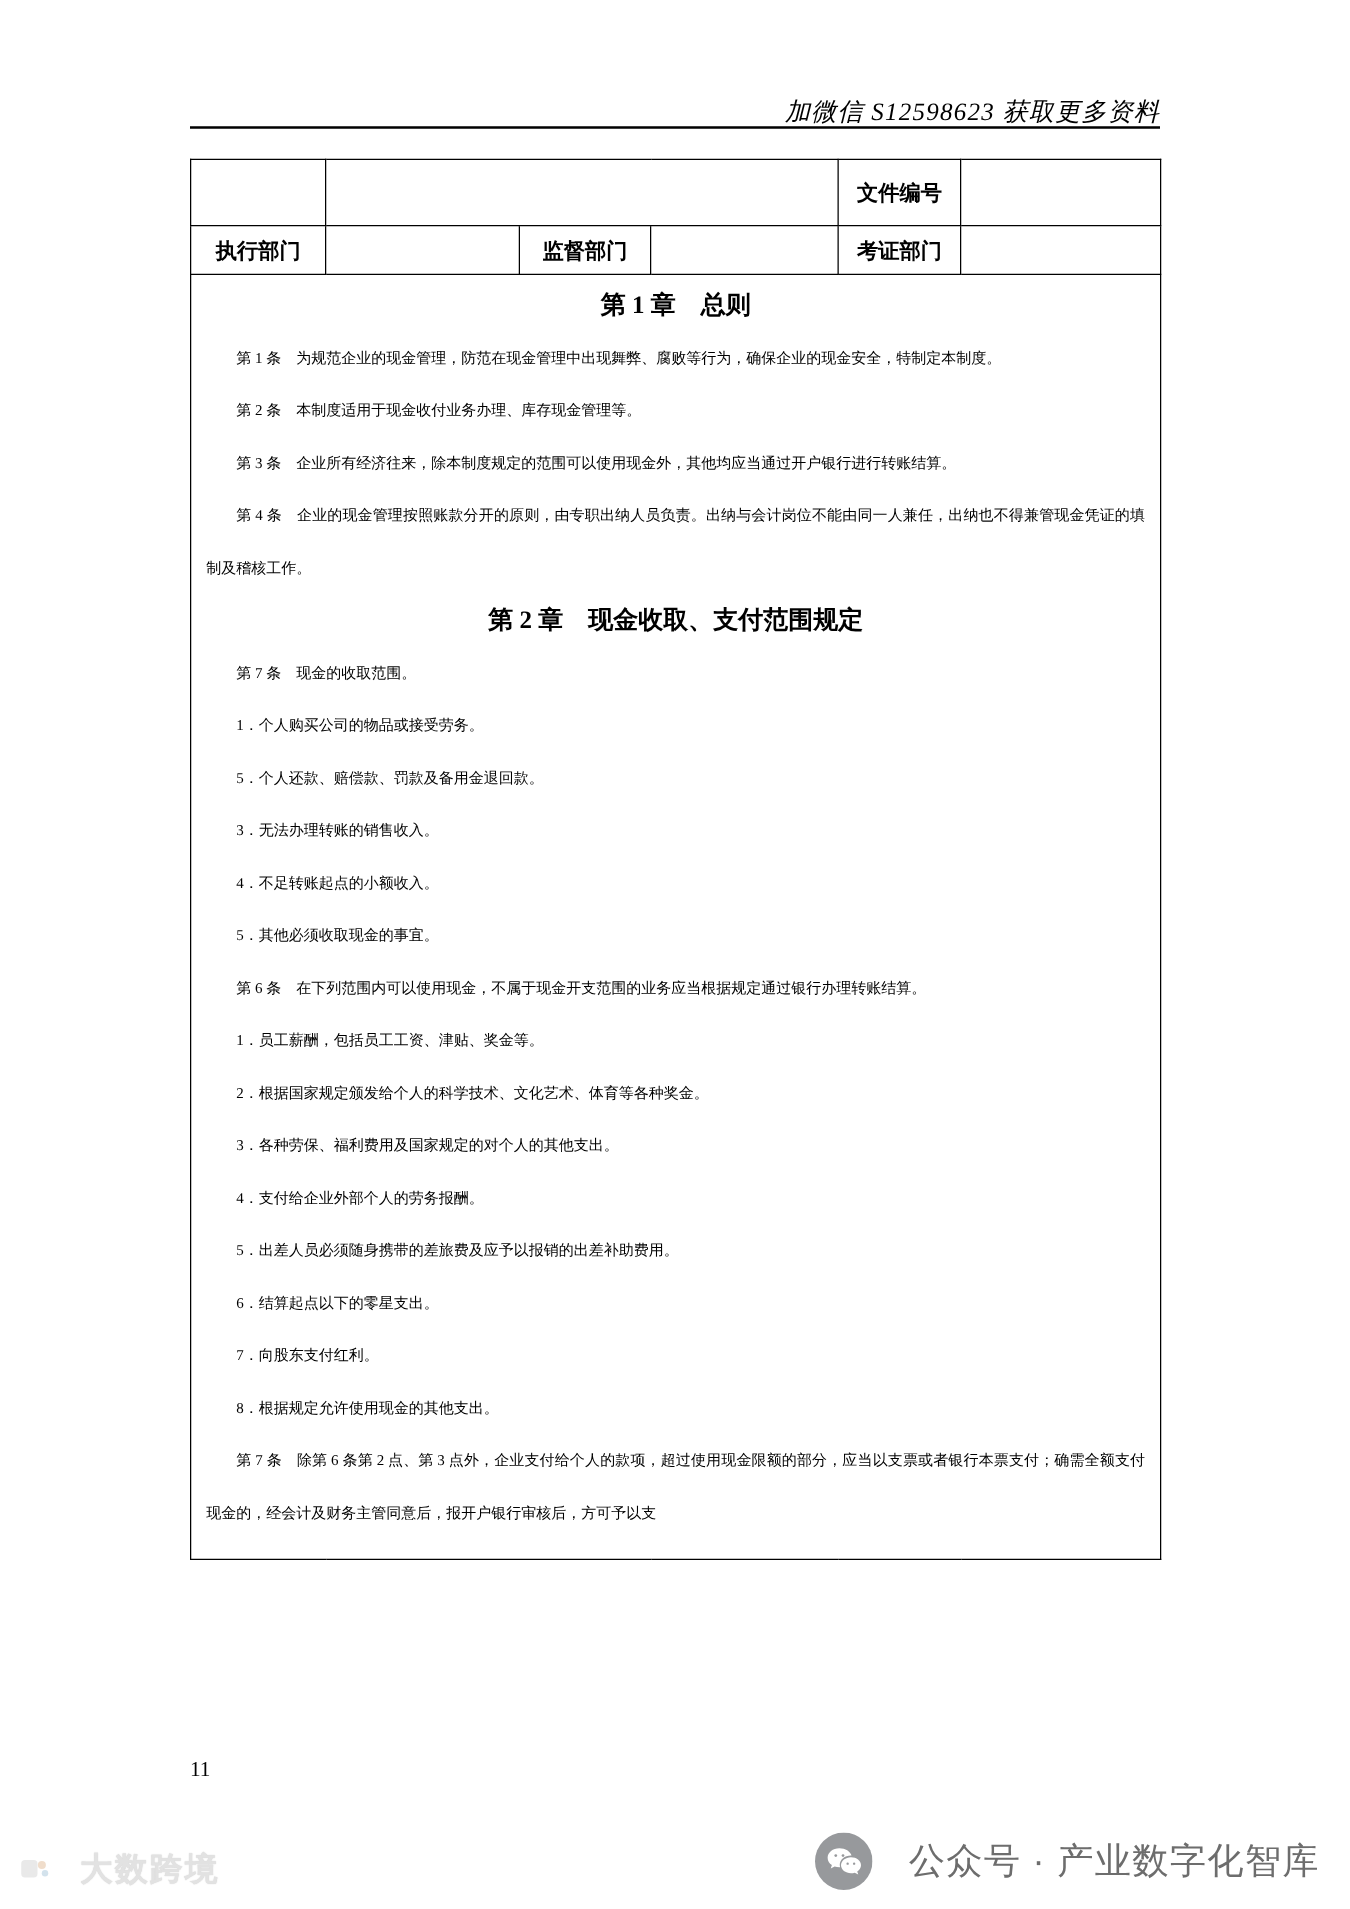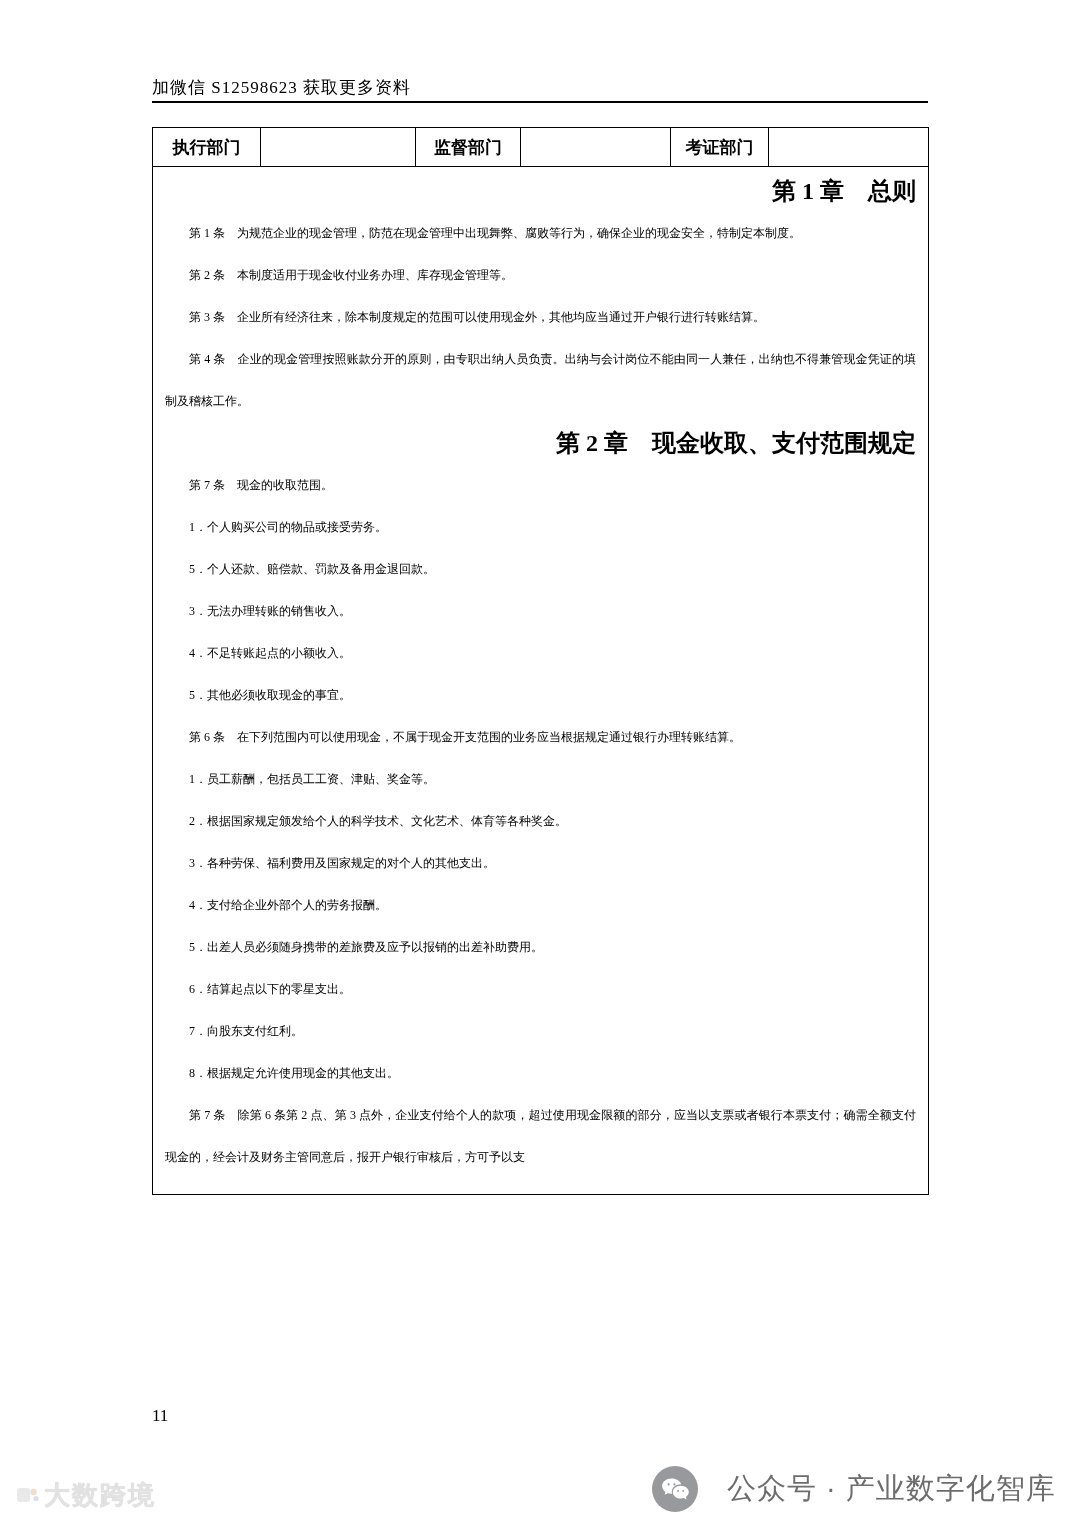--- a/index.html
+++ b/index.html
@@ -8,21 +8,21 @@
     background:#ffffff;
     font-family:"Liberation Serif","DejaVu Serif",serif;
     color:#000;
     overflow:hidden;
     position:relative;
   }
   .page { position:absolute; inset:0; }
 
   .promo {
     position:absolute; top:76px; left:152px; width:776px;
-    text-align:left; font-size:17px; letter-spacing:1px;
+    text-align:right; font-size:20px; letter-spacing:1px;font-style:italic;
   }
   .header-divider {
     position:absolute; top:101px; left:152px; width:776px;
     border-top:2px solid #000;
   }
 
   .doc-table {
     position:absolute; top:127px; left:152px; width:776px;
     border-collapse:collapse; table-layout:fixed;
   }
@@ -30,32 +30,32 @@
     border:1.5px solid #000;
     font-size:17px;
     vertical-align:middle;
   }
   .r1 td { height:53px; }
   .r2 td { height:39px; }
   .lbl { font-weight:bold; text-align:center; }
   .body-cell { padding:3px 12px 16px 12px; vertical-align:top; }
 
   .block { font-size:12px; line-height:42px; }
-  .chapter { text-align:right; font-weight:bold; font-size:24px; }
+  .chapter { text-align:center; font-weight:bold; font-size:20px; }
   .article { text-indent:2em; text-align:justify; }
   .item    { text-indent:2em; text-align:justify; }
 
   .page-number {
     position:absolute; top:1406px; left:152px; width:776px;
     text-align:left; font-size:17px;
   }
 
   .wm-left {
     position:absolute; left:16px; top:1478px;
-    display:flex; align-items:center; gap:4px;
+    display:flex; align-items:center; gap:24px;
   }
   .wm-left .txt {
     font-size:26px; color:#e2e2e2; font-weight:bold;
     font-family:"Liberation Sans",sans-serif;
     text-shadow:0 0 1px #cccccc;
     letter-spacing:2px;
   }
   .wm-right {
     position:absolute; left:652px; top:1466px;
     display:flex; align-items:center; gap:29px;
@@ -78,20 +78,26 @@
   <table class="doc-table">
     <colgroup>
       <col style="width:108px">
         <col style="width:155px">
         <col style="width:105px">
       <col style="width:150px">
         <col style="width:98px">
         <col style="width:160px">
     </colgroup>
     <tbody>
+        <tr class="r1">
+      <td></td>
+      <td colspan="3"></td>
+      <td class="lbl">文件编号</td>
+      <td></td>
+    </tr>
     <tr class="r2">
       <td class="lbl">执行部门</td>
       <td></td>
       <td class="lbl">监督部门</td>
       <td></td>
       <td class="lbl">考证部门</td>
       <td></td>
     </tr>
     <tr>
       <td colspan="6" class="body-cell">

